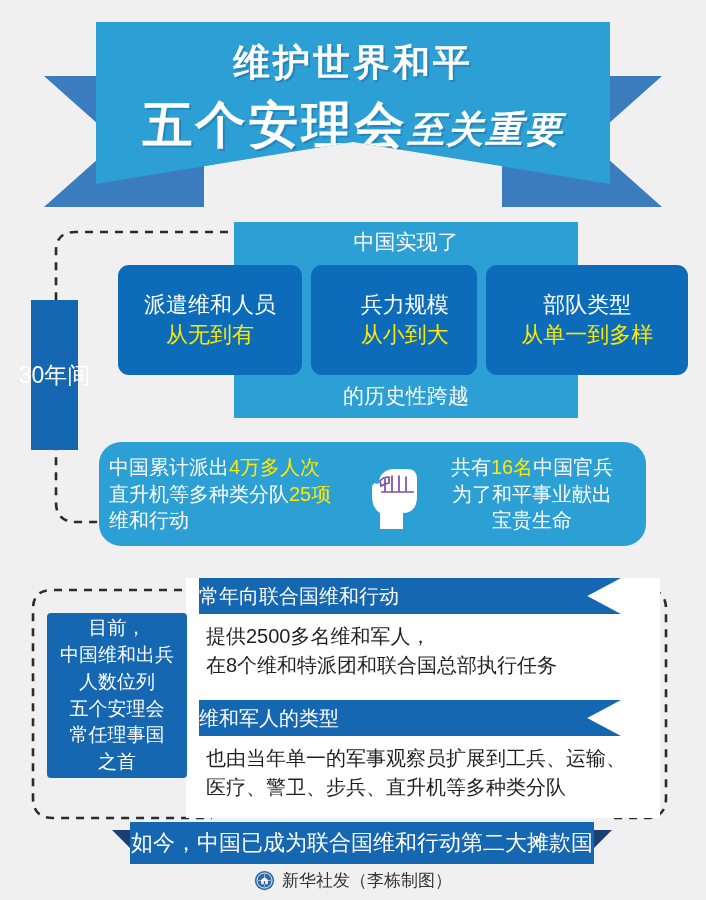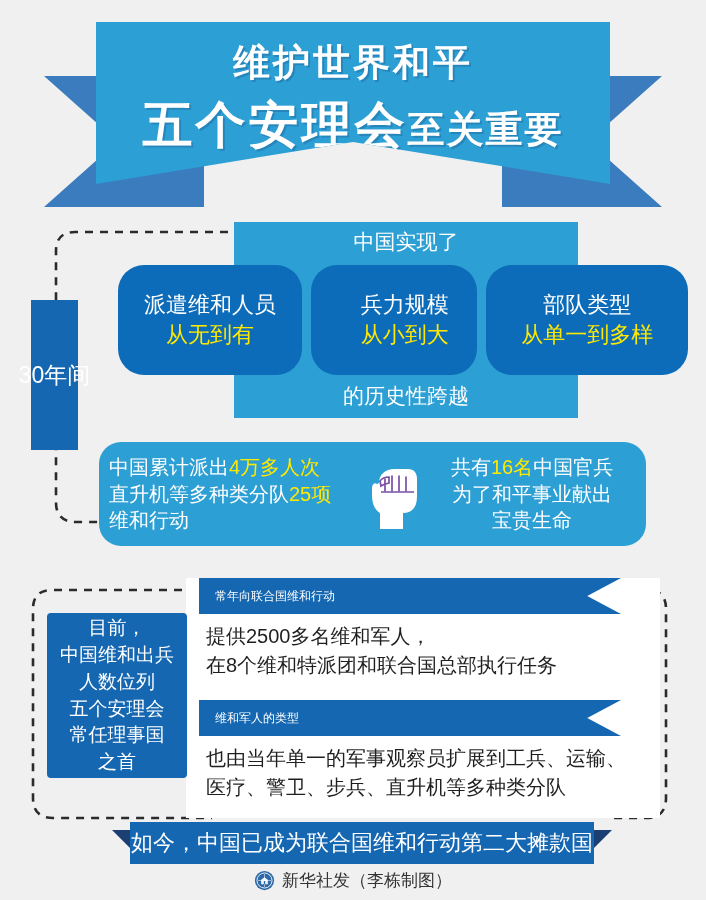--- a/index.html
+++ b/index.html
@@ -26,39 +26,39 @@
   .ribbon-line1{
     margin-top:16px;color:#ffffff;font-size:37px;font-weight:bold;letter-spacing:3px;
     text-shadow:2px 2px 0 rgba(30,90,140,.35);
   }
   .ribbon-line2{
     margin-top:4px;color:#ffffff;font-weight:bold;letter-spacing:2px;
     text-shadow:2px 2px 0 rgba(30,90,140,.35);
     display:flex;align-items:baseline;
   }
   .ribbon-line2 .big{font-size:50px;letter-spacing:3px;}
-  .ribbon-line2 .small{font-size:37px;letter-spacing:2px;}
+  .ribbon-line2 .small{font-size:37px;letter-spacing:2px;font-style:italic;}
 
   
   .sec1-panel{
     position:absolute;left:234px;top:222px;width:344px;height:196px;
     background:#2c9fd4;
   }
   .sec1-top-label{
     position:absolute;left:234px;top:228px;width:344px;
     text-align:center;color:#ffffff;font-size:21px;
   }
   .sec1-bot-label{
     position:absolute;left:234px;top:382px;width:344px;
     text-align:center;color:#ffffff;font-size:21px;
   }
   .card-row{position:absolute;left:118px;top:265px;width:570px;height:110px;
             display:flex;gap:9px;}
   .card{
-    background:#0d6cb9;border-radius:26px;
+    background:#0d6cb9;border-radius:11px;
     display:flex;flex-direction:column;align-items:center;justify-content:center;
     color:#ffffff;
   }
   .card.c1{width:190px;}
   .card.c2{width:150px;padding-left:21px;}
   .card.c3{width:208px;}
   .card .t1{font-size:22px;line-height:1.35;}
   .card .t2{font-size:22px;line-height:1.35;color:#ffe900;}
 
   
@@ -88,21 +88,21 @@
     flex:1;text-align:center;color:#ffffff;font-size:20px;line-height:1.32;
     padding-right:8px;box-sizing:border-box;
   }
 
   
   .white-card{
     position:absolute;left:186px;top:578px;width:474px;height:240px;background:#ffffff;
   }
   .blue-ribbon{
     position:absolute;height:36px;background:#1567b2;color:#ffffff;
-    font-size:12px;display:flex;align-items:center;padding-left:16px;box-sizing:border-box;
+    font-size:20px;display:flex;align-items:center;box-sizing:border-box;
     clip-path:polygon(0 0,100% 0,92% 50%,100% 100%,0 100%);
   }
   .ribbon-a{left:199px;top:578px;width:422px;}
   .ribbon-b{left:199px;top:700px;width:422px;}
   .body-text{
     position:absolute;left:206px;color:#1f1f1f;font-size:20px;line-height:1.45;
   }
   .body-a{top:622px;width:450px;}
   .body-b{top:744px;width:460px;}
 

